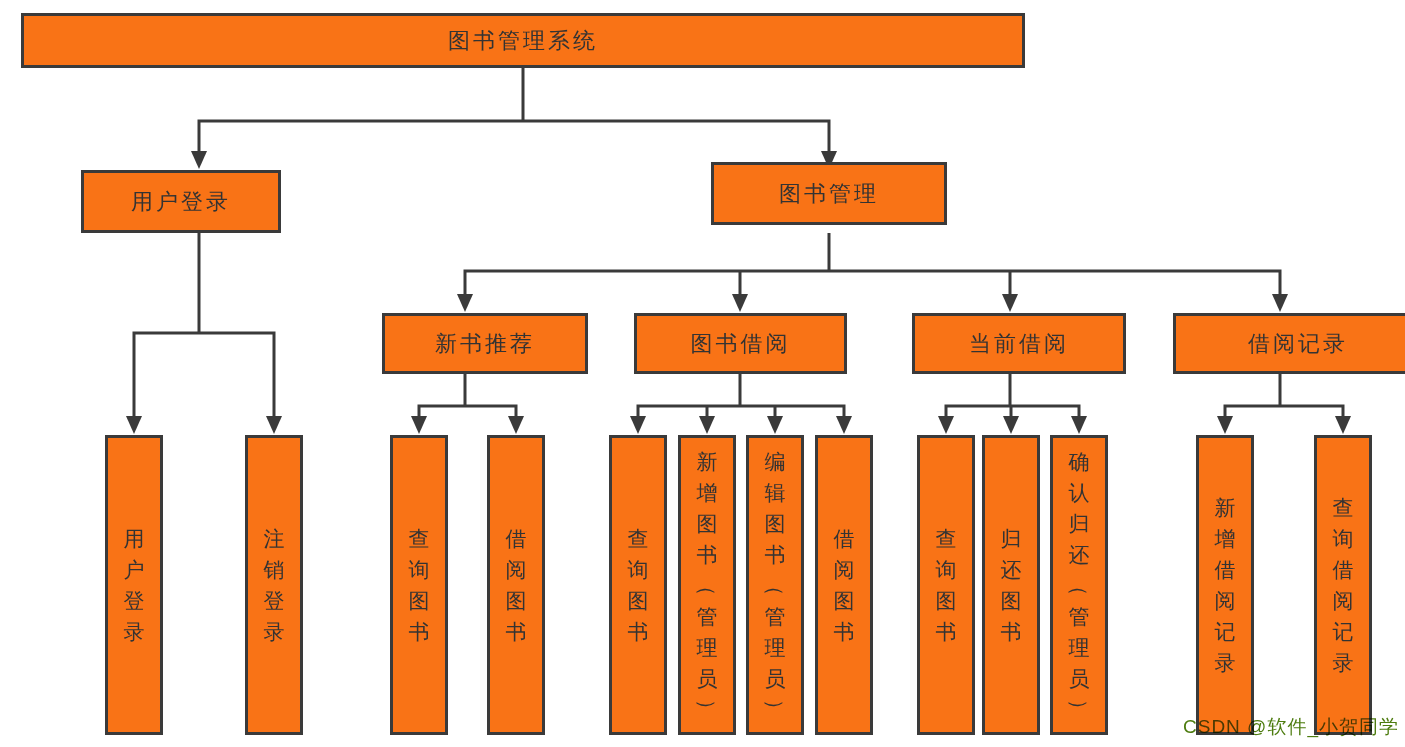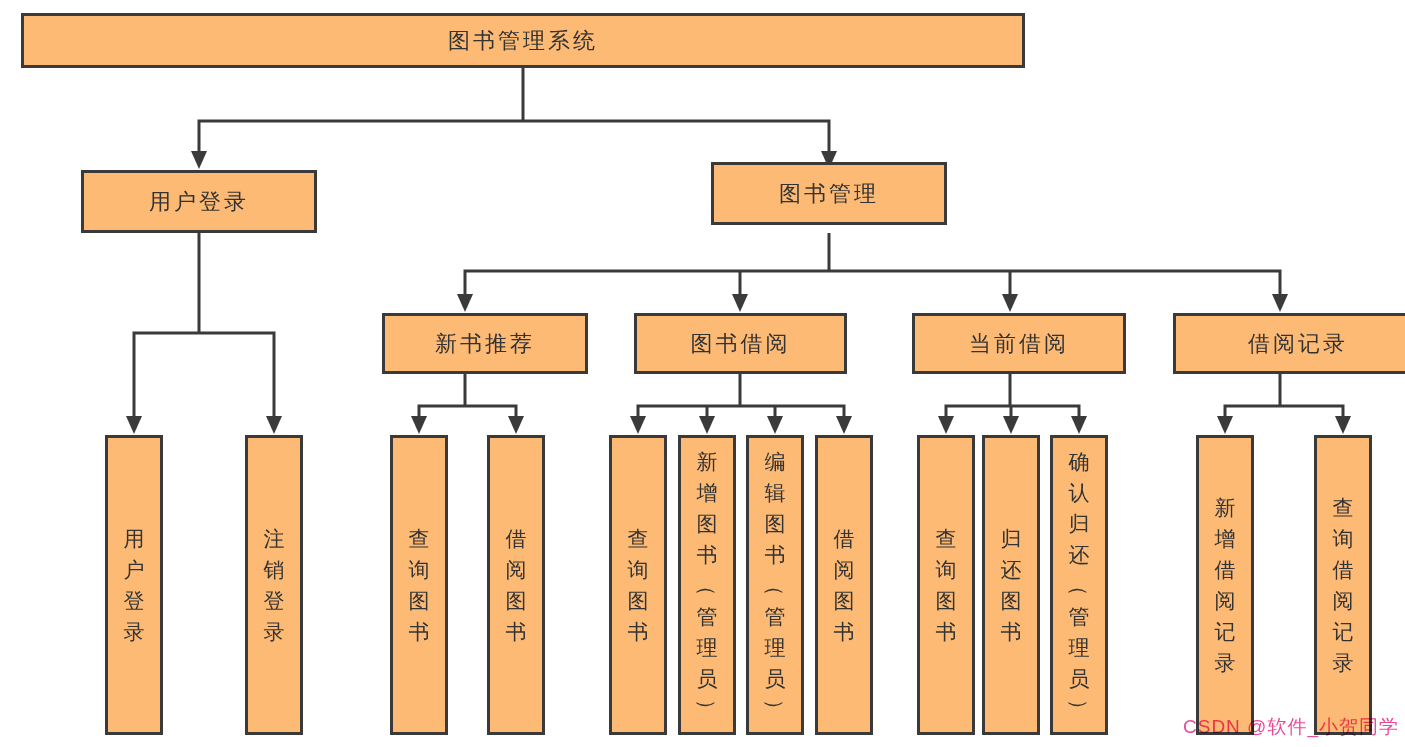--- a/index.html
+++ b/index.html
@@ -1,45 +1,45 @@
 <!DOCTYPE html>
 <html><head>
 <meta charset="utf-8">
 <style>
   html,body{margin:0;padding:0;background:#ffffff;}
   .stage{
     position:relative;width:1405px;height:747px;background:#ffffff;
     font-family:"Liberation Sans", sans-serif;color:#333333;overflow:hidden;
   }
   .node{
-    position:absolute;border:3px solid #3a3a3a;background:#fdba74;
+    position:absolute;border:3px solid #3a3a3a;background:#f97316;
     box-sizing:border-box;display:flex;align-items:center;justify-content:center;
   }
   .hbox{font-size:22px;letter-spacing:3px;font-weight:400;}
   .leaf{flex-direction:column;font-size:21px;letter-spacing:0;top:435px;width:58px;height:300px;}
   .vchar{display:block;height:31px;line-height:31px;text-align:center;width:100%;}
   .vrot{transform:rotate(90deg);}
   svg.wires{position:absolute;left:0;top:0;pointer-events:none;}
 
   .b-root{left:21px;top:13px;width:1004px;height:55px;}
-  .b-login{left:81px;top:170px;width:236px;height:63px;}
+  .b-login{left:81px;top:170px;width:200px;height:63px;}
   .b-mgmt{left:711px;top:162px;width:236px;height:63px;}
   .b-newbooks{left:362px;top:313px;width:206px;height:61px;margin-left:20px;}
   .b-borrow{left:634px;top:313px;width:213px;height:61px;}
   .b-current{left:903px;top:313px;width:214px;height:61px;margin-left:9px;}
   .b-records{left:1173px;top:313px;width:250px;height:61px;}
 
   .lf-a1{left:105px;}.lf-a2{left:245px;}
   .lf-b1{left:390px;}.lf-b2{left:487px;}
   .lf-c1{left:609px;}.lf-c2{left:678px;}.lf-c3{left:746px;}.lf-c4{left:815px;}
   .lf-d1{left:917px;}.lf-d2{left:982px;}.lf-d3{left:1050px;}
   .lf-e1{left:1196px;}.lf-e2{left:1314px;}
 
   .watermark{
-    position:absolute;left:1183px;top:714px;font-size:19px;color:#ec4899;
+    position:absolute;left:1183px;top:714px;font-size:19px;color:#4d7c0f;
     letter-spacing:1px;white-space:nowrap;mix-blend-mode:multiply;z-index:10;
   }
 </style>
 </head>
 <body>
 
 <div class="stage">
 
   <svg class="wires" width="1405" height="747" viewBox="0 0 1405 747">
     <path fill="none" stroke="#3a3a3a" stroke-width="3" d="

